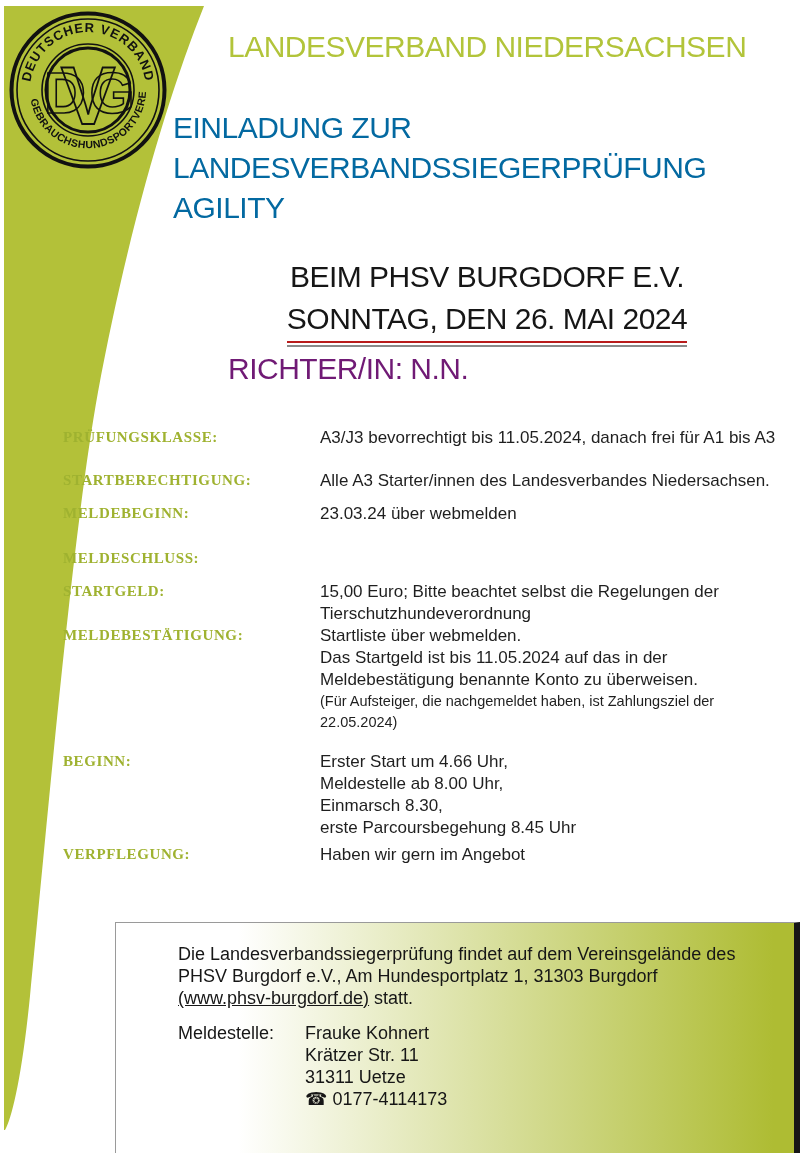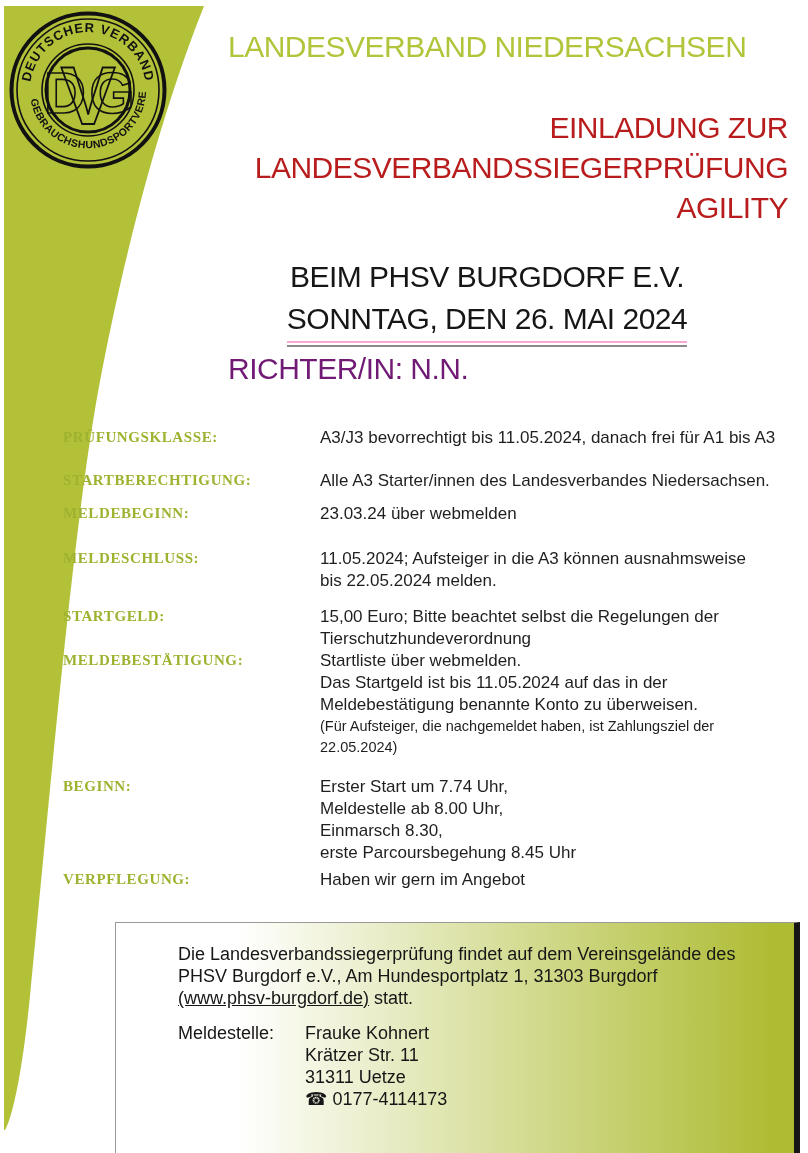--- a/index.html
+++ b/index.html
@@ -11,29 +11,29 @@
   #wedge-svg{position:absolute;left:0;top:0;z-index:0;}
   
   .logo{position:absolute;left:8px;top:10px;width:160px;height:160px;z-index:2;}
   
   .org-header{
     position:absolute;left:228px;top:30px;z-index:2;
     font-size:30px;letter-spacing:-0.5px;color:#b2c43a;white-space:nowrap;
   }
   
   .title-block{
-    position:absolute;left:154px;top:108px;width:634px;z-index:2;
-    text-align:right;font-size:30px;line-height:40px;letter-spacing:-0.5px;color:#b91c1c;
+    position:absolute;left:173px;top:108px;width:634px;z-index:2;
+    text-align:left;font-size:30px;line-height:40px;letter-spacing:-0.5px;color:#0369a1;
   }
   .subtitle-block{
     position:absolute;left:170px;top:256px;width:634px;z-index:2;
     text-align:center;font-size:30px;line-height:42px;letter-spacing:-0.5px;color:#161616;
   }
   .u2{display:inline-block;border-bottom:2px solid #8a8a8a;}
-  .u2 > span{display:inline-block;border-bottom:2px solid #f9a8d4;margin-bottom:2px;padding-bottom:1px;}
+  .u2 > span{display:inline-block;border-bottom:2px solid #b91c1c;margin-bottom:2px;padding-bottom:1px;}
   .judge{
     position:absolute;left:228px;top:352px;z-index:2;
     font-size:30px;letter-spacing:-0.5px;color:#701a75;white-space:nowrap;
   }
   
   .details{position:absolute;left:63px;top:427px;width:745px;z-index:2;}
   .drow{display:flex;align-items:flex-start;}
   .drow .lbl{
     flex:none;width:257px;
     font-family:"Liberation Serif",serif;font-weight:bold;
@@ -124,24 +124,20 @@
 
   <div class="drow mt11">
     <div class="lbl">MELDEBEGINN:</div>
     <div class="val">
         <div class="vline">23.03.24 über webmelden</div>
       </div>
   </div>
 
   <div class="drow mt23">
     <div class="lbl">MELDESCHLUSS:</div>
-    <div class="val">
-      <div class="vline">11.05.2024; Aufsteiger in die A3 können ausnahmsweise</div>
-      <div class="vline">bis 22.05.2024 melden.</div>
-    </div>
   </div>
 
   <div class="drow mt14">
     <div class="lbl">STARTGELD:</div>
     <div class="val">
       <div class="vline">15,00 Euro; Bitte beachtet selbst die Regelungen der</div>
       <div class="vline">Tierschutzhundeverordnung</div>
     </div>
   </div>
 
@@ -152,21 +148,21 @@
       <div class="vline">Das Startgeld ist bis 11.05.2024 auf das in der</div>
       <div class="vline">Meldebestätigung benannte Konto zu überweisen.</div>
       <div class="vline small">(Für Aufsteiger, die nachgemeldet haben, ist Zahlungsziel der</div>
       <div class="vline small">22.05.2024)</div>
     </div>
   </div>
 
   <div class="drow mt18">
     <div class="lbl">BEGINN:</div>
     <div class="val">
-      <div class="vline">Erster Start um 7.74 Uhr,</div>
+      <div class="vline">Erster Start um 4.66 Uhr,</div>
       <div class="vline">Meldestelle ab 8.00 Uhr,</div>
       <div class="vline">Einmarsch 8.30,</div>
       <div class="vline">erste Parcoursbegehung 8.45 Uhr</div>
     </div>
   </div>
 
   <div class="drow mt5">
     <div class="lbl">VERPFLEGUNG:</div>
     <div class="val">
         <div class="vline">Haben wir gern im Angebot</div>

